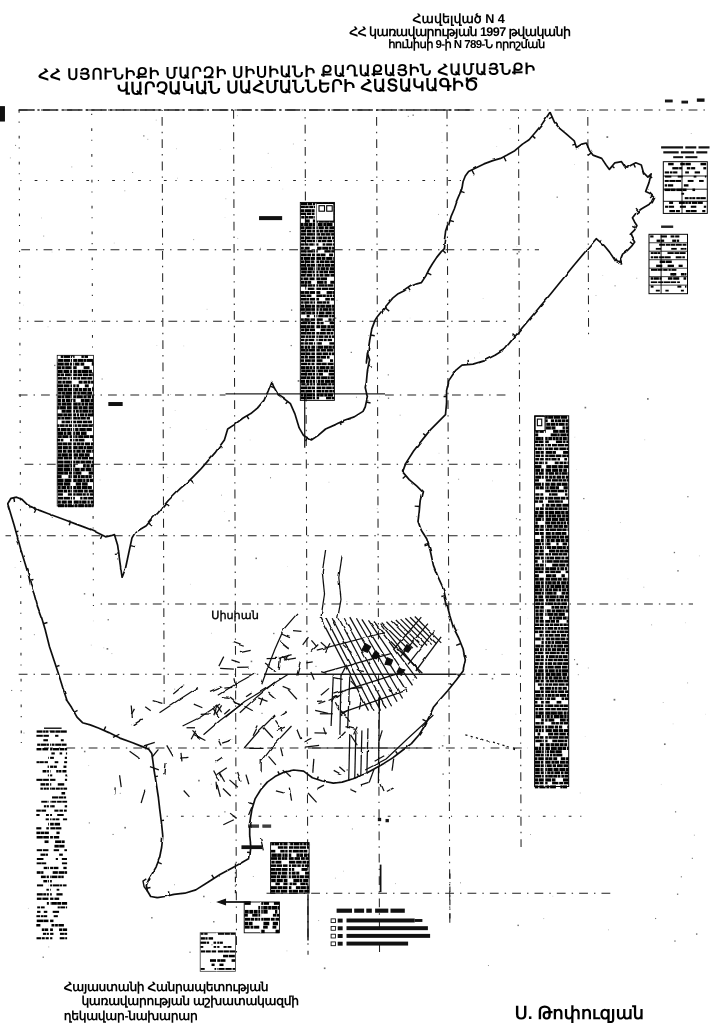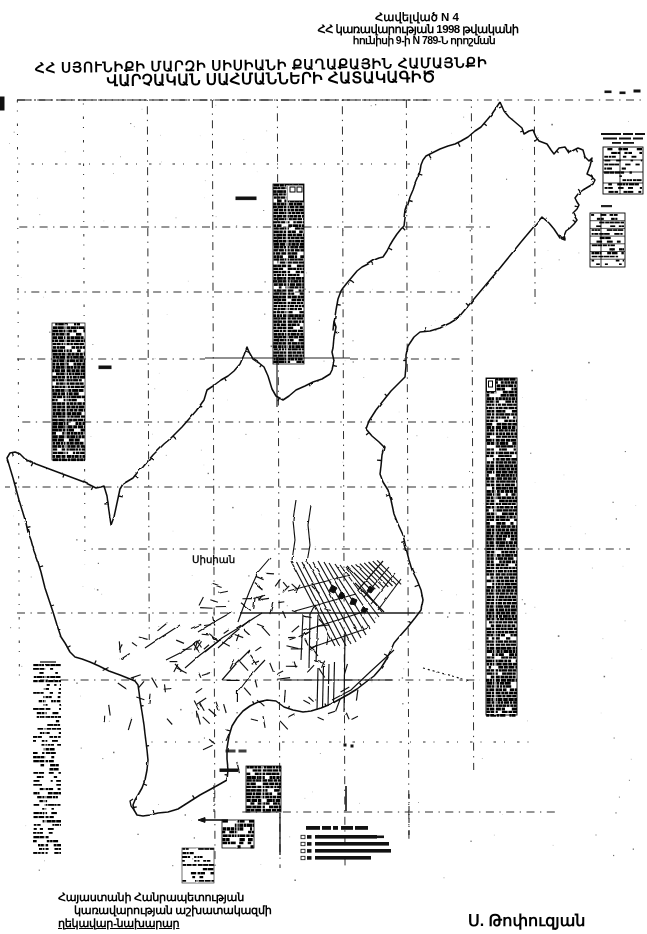--- a/index.html
+++ b/index.html
@@ -1,32 +1,32 @@
 <!DOCTYPE html>
 <html><head><meta charset="utf-8"><style>
 html,body{margin:0;padding:0;background:#fff;width:647px;height:934px;overflow:hidden;}
 *{font-family:"Liberation Sans",sans-serif;}
 .t{position:absolute;font-weight:bold;color:#000;white-space:nowrap;}
 </style></head><body>
 
 <div class="t" style="left:417px;top:10px;transform:translateX(-50%);font-size:11.5px;">Հավելված N 4</div>
 
-<div class="t" style="left:418px;top:21.5px;transform:translateX(-50%);font-size:11.5px;letter-spacing:-0.55px;">ՀՀ կառավարության 1998 թվականի</div>
+<div class="t" style="left:418px;top:21.5px;transform:translateX(-50%);font-size:11.5px;letter-spacing:-0.55px;">ՀՀ կառավարության 1997 թվականի</div>
 
 <div class="t" style="left:424px;top:33.5px;transform:translateX(-50%);font-size:10.5px;letter-spacing:-0.55px;">հունիսի 9-ի N 789-Ն որոշման</div>
 
 <div class="t" style="left:261px;top:57px;transform:translateX(-50%) rotate(-0.7deg);font-size:14px;letter-spacing:0.8px;">ՀՀ ՍՅՈՒՆԻՔԻ ՄԱՐԶԻ ՍԻՍԻԱՆԻ ՔԱՂԱՔԱՅԻՆ ՀԱՄԱՅՆՔԻ</div>
 
 <div class="t" style="left:271px;top:70px;transform:translateX(-50%) rotate(-0.7deg);font-size:15.5px;letter-spacing:0.35px;">ՎԱՐՉԱԿԱՆ ՍԱՀՄԱՆՆԵՐԻ ՀԱՏԱԿԱԳԻԾ</div>
 
 <div class="t" style="left:58px;top:890.5px;font-size:11.2px;letter-spacing:-0.3px;text-align:center;">Հայաստանի Հանրապետության</div>
 
 <div class="t" style="left:58px;top:903.5px;font-size:11.2px;letter-spacing:-0.3px;padding-left:16px;">կառավարության աշխատակազմի</div>
 
-<div class="t" style="left:58px;top:916.5px;font-size:11.2px;letter-spacing:-0.3px;text-decoration:underline;">ղեկավար-նախարար</div>
+<div class="t" style="left:58px;top:916.5px;font-size:11.2px;letter-spacing:-0.3px;">ղեկավար-նախարար</div>
 
 <div class="t" style="left:468px;top:911px;font-size:16px;">Ս. Թոփուզյան</div>
 <svg width="647" height="934" viewBox="0 0 647 934" style="position:absolute;left:0;top:0;">
 <defs>
       <filter id="rough" x="-5%" y="-5%" width="110%" height="110%">
         <feTurbulence type="fractalNoise" baseFrequency="0.09" numOctaves="2" seed="3" result="n"></feTurbulence>
         <feDisplacementMap in="SourceGraphic" in2="n" scale="2.2" xChannelSelector="R" yChannelSelector="G"></feDisplacementMap>
       </filter>
     </defs>
 

